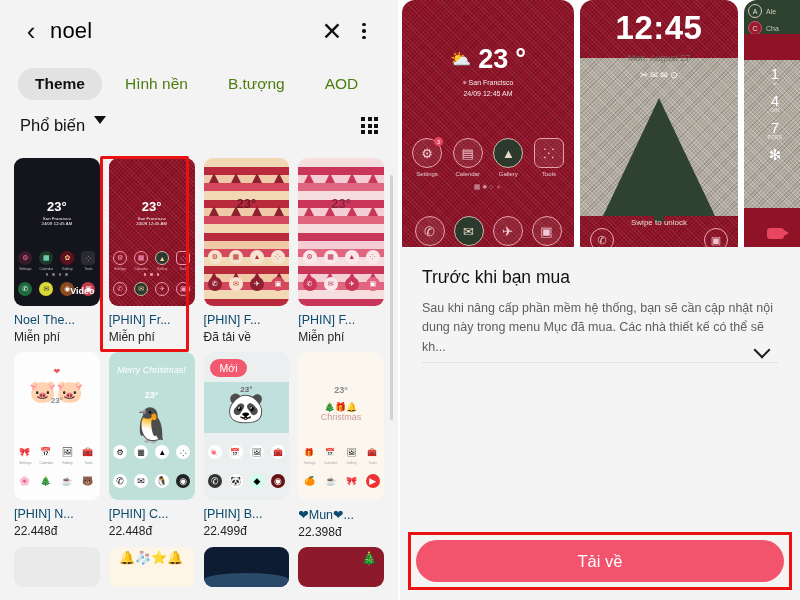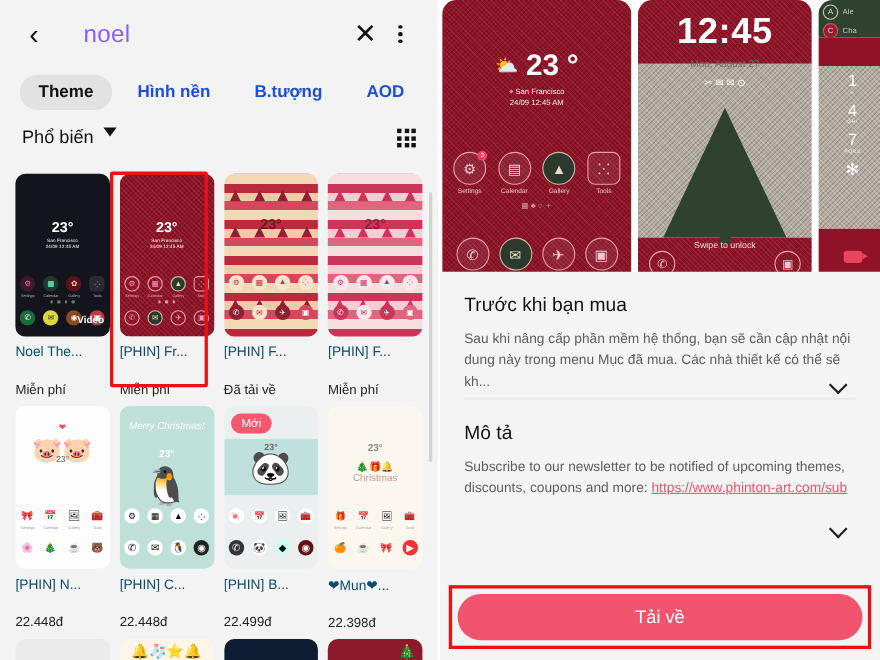--- a/index.html
+++ b/index.html
@@ -26,42 +26,41 @@
     background: #f3f3f3;
   }
   .back-icon {
     width: 26px; height: 26px;
     display: flex; align-items: center; justify-content: center;
     font-size: 26px; color: #101010; font-weight: 300;
     line-height: 1;
   }
   .search-query {
     flex: 1;
-    font-size: 22px; color: #8b5cf6; font-weight: 400;
-    margin-left: 32px;
+    font-size: 22px; color: #000000; font-weight: 400;
+    margin-left: 6px;
     letter-spacing: .2px;
   }
   .hdr-icon {
     width: 32px; height: 32px;
     display: flex; align-items: center; justify-content: center;
     color: #111;
   }
   .x-ico { font-size: 25px; font-weight: 300; line-height: 1; }
   .dots-ico { display:flex; flex-direction:column; gap:3px; align-items:center; }
   .dots-ico i { width:3.5px; height:3.5px; border-radius:50%; background:#111; display:block; }
 
   .tabs-row {
     display: flex; align-items: center;
     padding: 0 18px; height: 44px; gap: 6px;
   }
   .tab {
-    font-size: 15.5px; color: #1d4ed8;
+    font-size: 15.5px; color: #4d7c0f;
     padding: 7px 17px; border-radius: 20px;
     white-space: nowrap;
-    font-weight: bold;
   }
   .tab.active {
     background: #e2e2e2; color: #111; font-weight: bold;
   }
 
   .sort-row {
     display: flex; align-items: center; justify-content: space-between;
     padding: 10px 20px 8px 20px;
   }
   .sort-left { display: flex; gap: 9px; }
@@ -98,21 +97,21 @@
     background: #ddd;
   }
   .card-title {
     font-size: 12.5px; color: #0c4a6e;
     margin-top: 7px;
     white-space: nowrap; overflow: hidden;
     font-weight: 400;
   }
   .card-price {
     font-size: 12px; color: #222;
-    margin-top: 20px;
+    margin-top: 3px;
     white-space: nowrap;
   }
   .new-badge {
     position: absolute; top: 7px; left: 6px;
     background: #f2596f; color: #fff;
     font-size: 10.5px; padding: 3px 10px;
     border-radius: 11px; z-index: 4;
   }
   .sel-box {
     position: absolute;
@@ -836,24 +835,17 @@
     </div>
   </div>
 
   <div class="info-section sec1">
     <div class="info-title">Trước khi bạn mua</div>
     <div class="info-body">Sau khi nâng cấp phần mềm hệ thống, bạn sẽ cần cập nhật nội dung này trong menu Mục đã mua. Các nhà thiết kế có thể sẽ kh...</div>
     <div class="chevron"></div>
   </div>
   <div class="sec-divider"></div>
 
-  <div class="info-section sec2">
-    <div class="info-title">Mô tả</div>
-    <div class="info-body">
-      <span>Subscribe to our newsletter to be notified of upcoming themes, discounts, coupons and more: </span><span class="info-link">https://www.phinton-art.com/sub</span>
-    </div>
-    <div class="chevron"></div>
-  </div>
 
   <div class="dl-btn-wrap">
     <div class="dl-btn">Tải về</div>
   </div>
 </div>
 
 </body></html>

